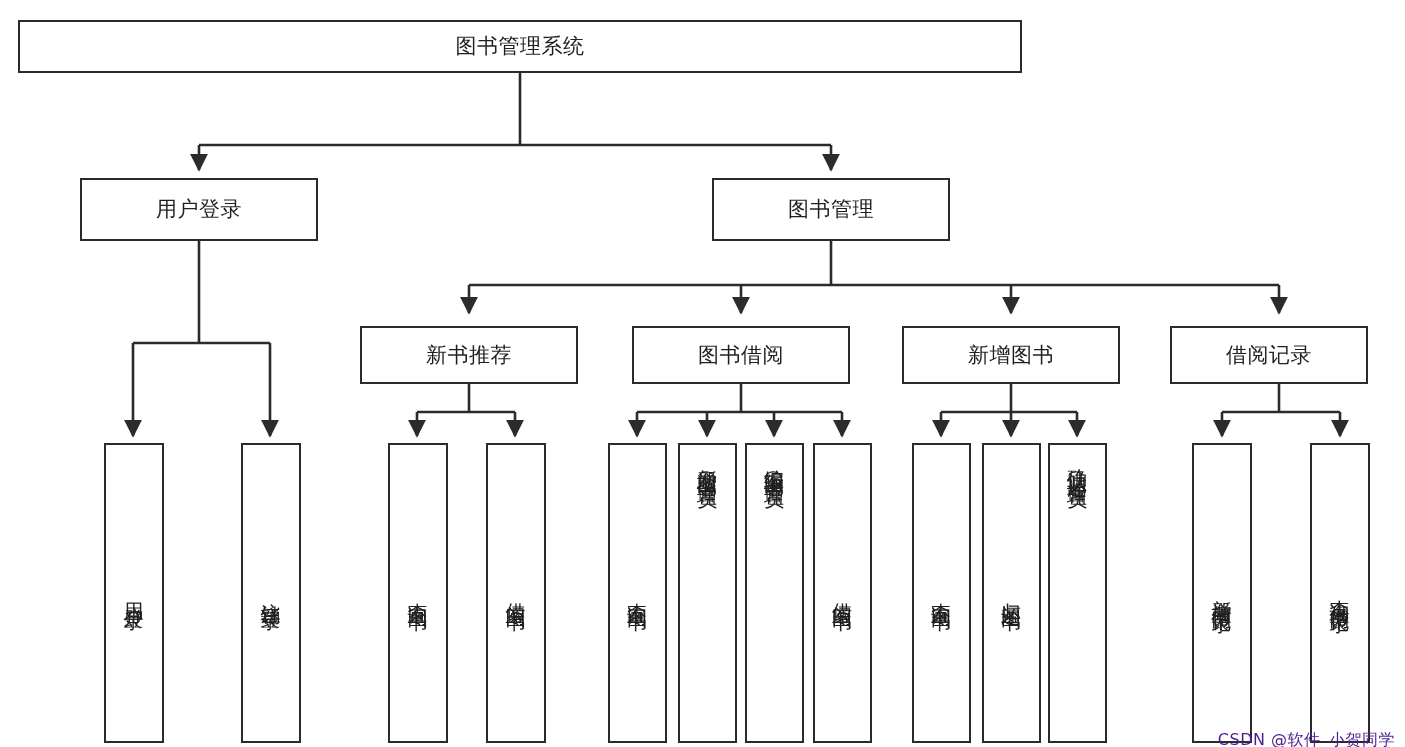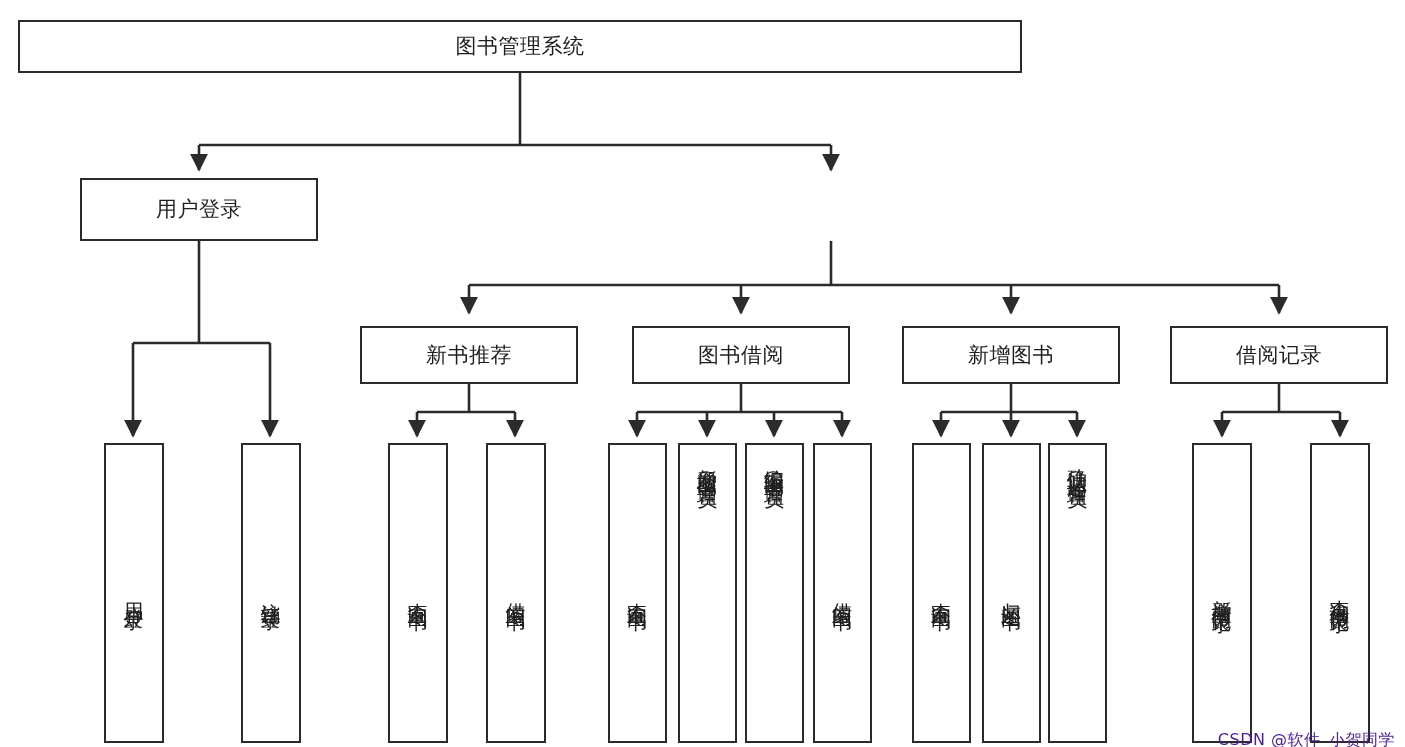--- a/index.html
+++ b/index.html
@@ -134,34 +134,37 @@
   </svg>
 
   <div class="node" style="left:18px; top:12px; width:1004px; height:53px;">
     <span class="node-label">图书管理系统</span>
   </div>
 
   <div class="node" style="left:80px; top:170px; width:238px; height:63px;">
     <span class="node-label">用户登录</span>
   </div>
 
+  <div class="node" style="left:712px; top:170px; width:238px; height:63px;">
+    <span class="node-label">图书管理</span>
+  </div>
 
   <div class="node" style="left:632px; top:318px; width:218px; height:58px;">
     <span class="node-label">图书借阅</span>
   </div>
 
   <div class="node" style="left:360px; top:318px; width:218px; height:58px;">
     <span class="node-label">新书推荐</span>
   </div>
 
   <div class="node" style="left:902px; top:318px; width:218px; height:58px;">
     <span class="node-label">新增图书</span>
   </div>
 
-  <div class="node" style="left:1170px; top:318px; width:218px; height:58px;">
+  <div class="node" style="left:1170px; top:318px; width:198px; height:58px;">
     <span class="node-label">借阅记录</span>
   </div>
 
   <div class="node vertical centered" style="left:104px; top:435px; width:60px; height:300px;">
     <span class="node-label">用户登录</span>
   </div>
 
   <div class="node vertical centered" style="left:241px; top:435px; width:60px; height:300px;">
     <span class="node-label">注销登录</span>
   </div>

